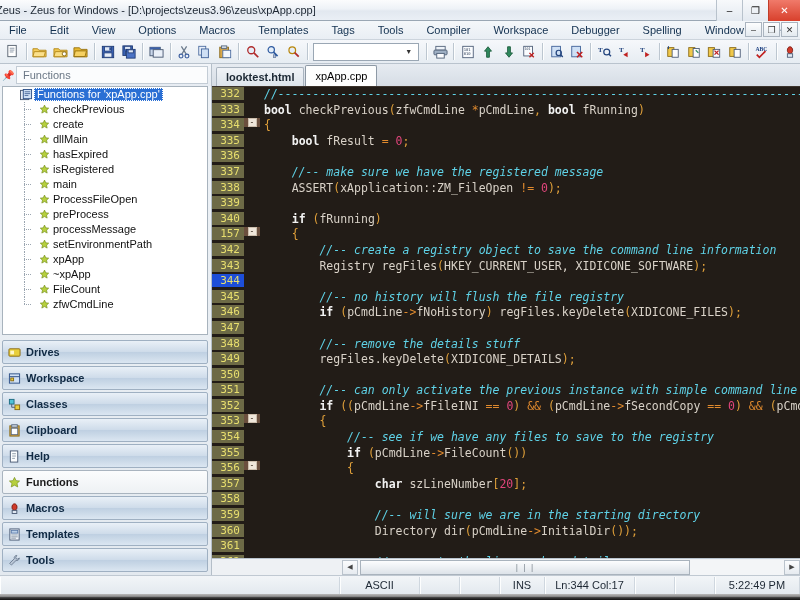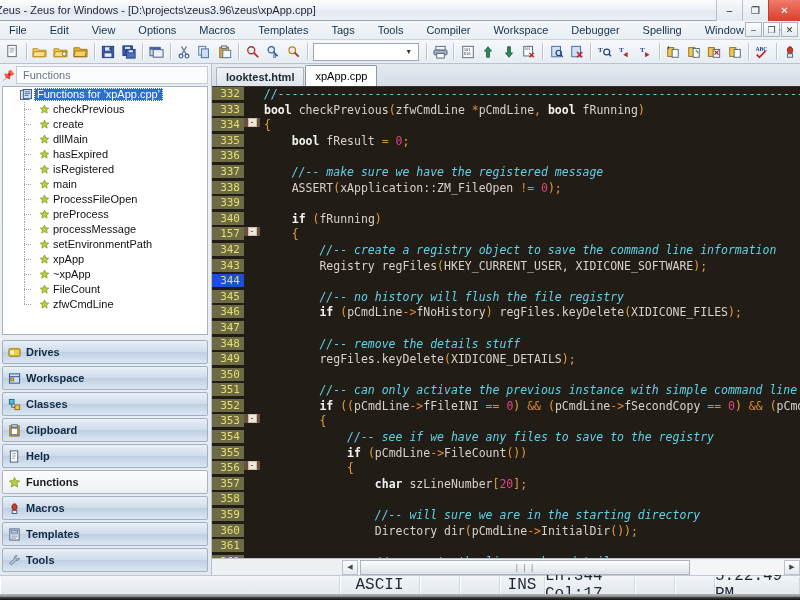--- a/index.html
+++ b/index.html
@@ -143,21 +143,21 @@
             background:linear-gradient(#fbfcfd,#e6ebf0); border:1px solid #bac3cc; }
   .hs-track { flex:1 1 auto; height:15px; background:#f3f5f7; position:relative; }
   .hs-thumb { position:absolute; left:2px; top:0; width:330px; height:15px;
               background:linear-gradient(#fcfdfe,#dde3e9); border:1px solid #a9b3bd;
               display:flex; align-items:center; justify-content:center;
               font-size:8px; color:#7d8790; letter-spacing:1px; }
 
   
   .statusbar { height:19px; flex:0 0 19px; display:flex; align-items:center;
                background:linear-gradient(#f2f5f8,#e3e9ef); border-top:1px solid #c0c9d2;
-               font-size:16px; color:#1d2733;font-family:Liberation Mono, monospace; }
+               font-size:11px; color:#1d2733; }
   .sb { height:17px; display:flex; align-items:center; justify-content:center;
         border-right:1px solid #cfd7df; box-shadow:1px 0 0 #fdfefe inset; }
   .footer-line { height:6px; flex:0 0 6px;
      background:linear-gradient(#b9b9b9,#8f8f8f 40%,#3d3d3d 60%,#111); }
 </style>
 </head>
 <body>
 
 <div class="app">
 

